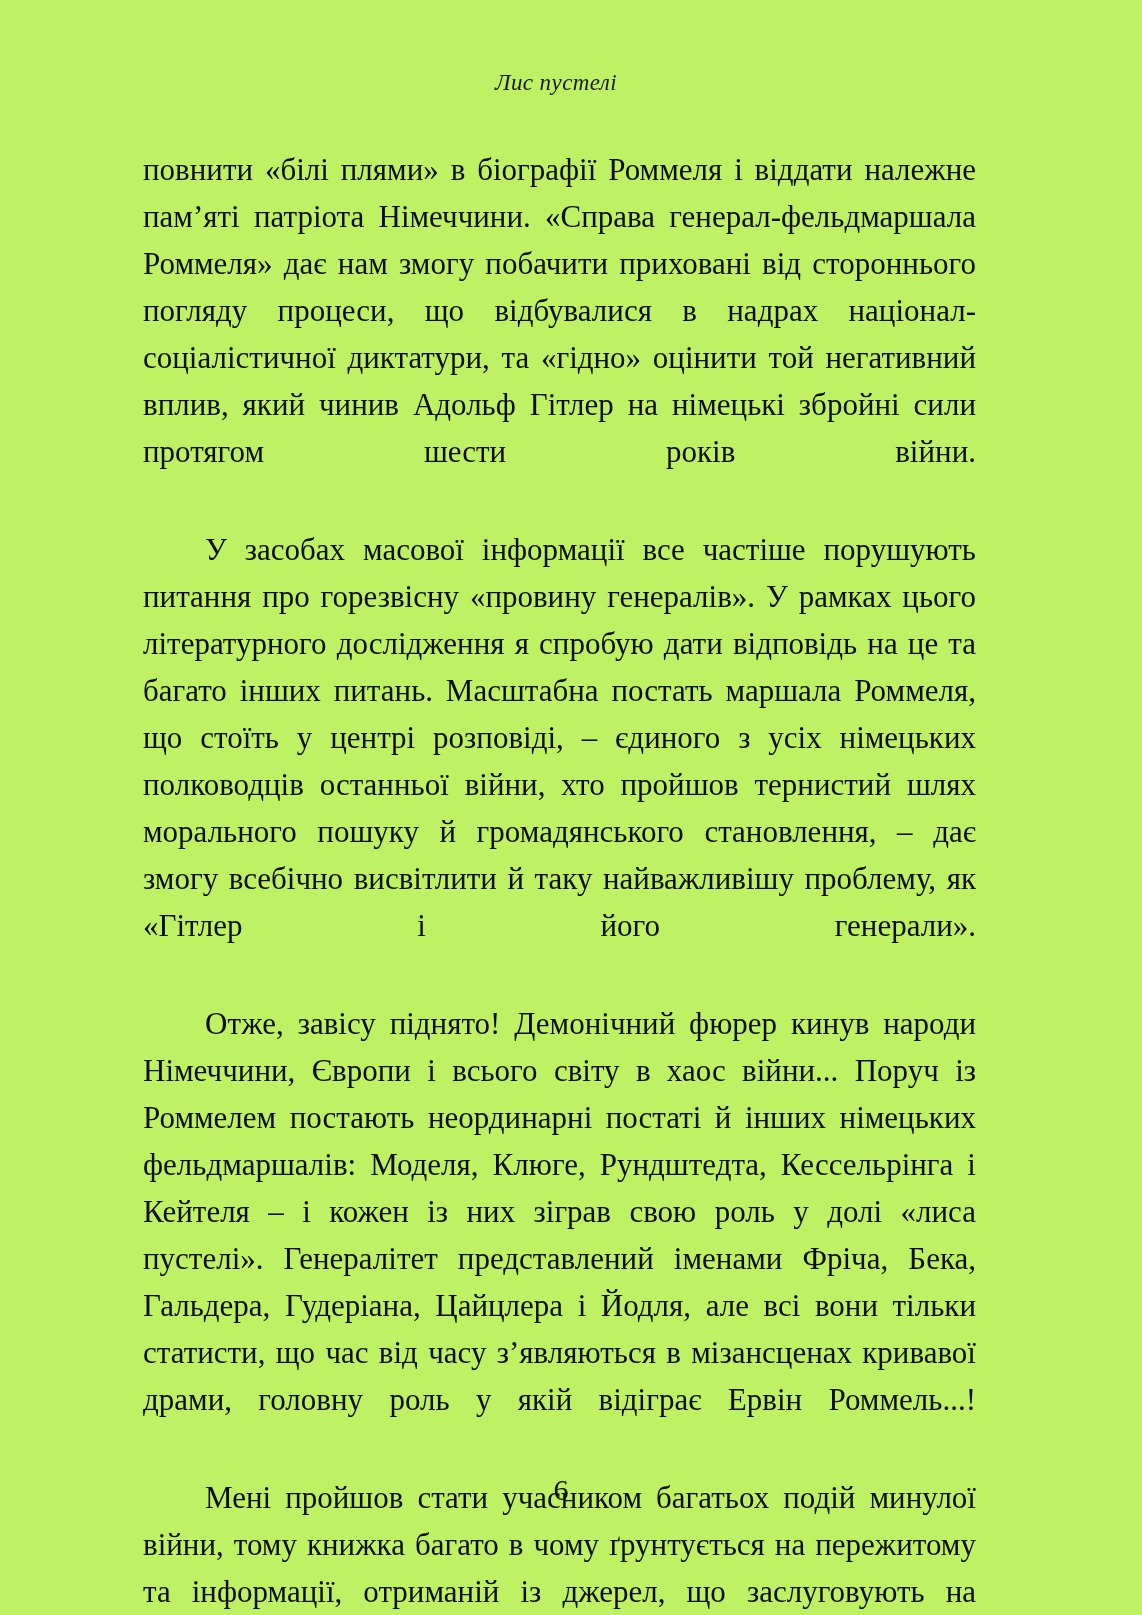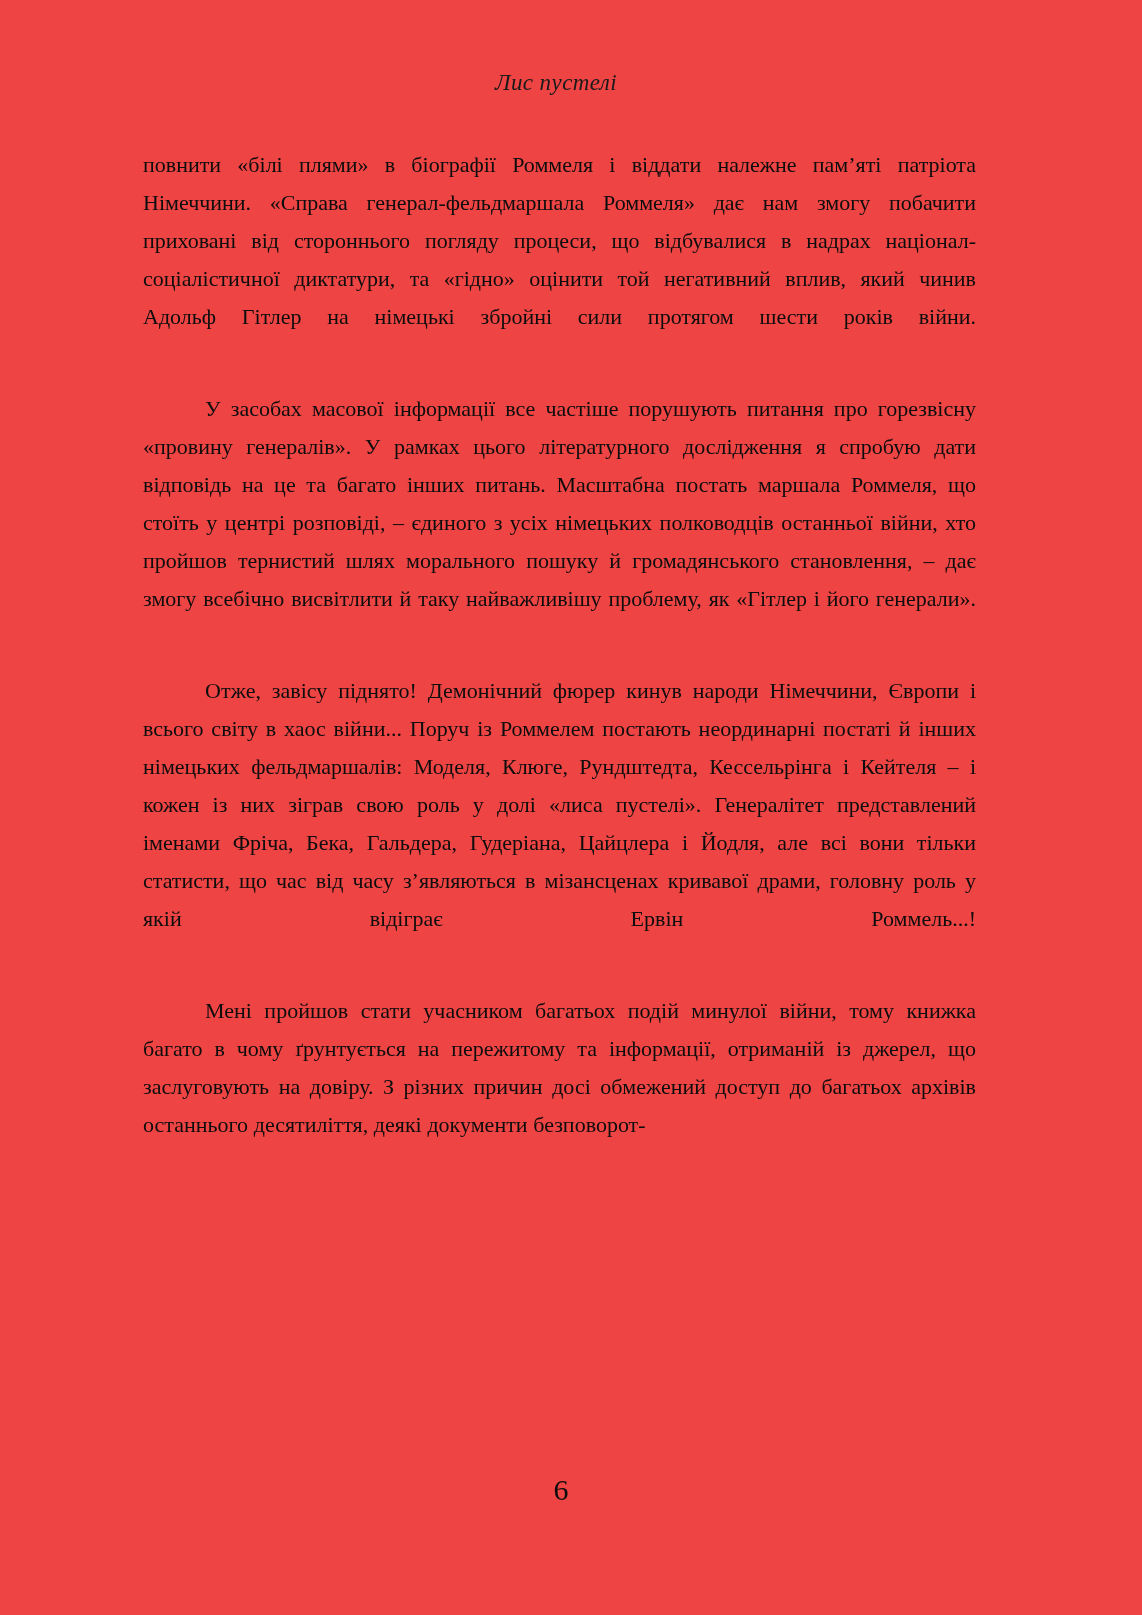--- a/index.html
+++ b/index.html
@@ -12,21 +12,21 @@
     height: 1615px;
     position: relative;
     font-family: "Liberation Serif", "DejaVu Serif", serif;
     color: #0d0d0d;
     overflow: hidden;
   }
 
   .page {
     position: absolute;
     inset: 0;
-    background: #ef4444;
+    background: #bef264;
   }
 
   
   .running-head {
     position: absolute;
     top: 70px;
     left: 0;
     width: 1112px;
     text-align: center;
     font-style: italic;
@@ -40,29 +40,29 @@
     position: absolute;
     top: 146px;
     left: 143px;
     width: 833px;
   }
 
   .para {
     margin: 0;
     text-align: justify;
     text-justify: inter-word;
-    font-size: 22px;
-    line-height: 38px;
+    font-size: 31px;
+    line-height: 47px;
     color: #0d0d0d;
     -webkit-hyphens: none;
     hyphens: none;
     word-spacing: 0.2px;
   }
   .para + .para {
-    margin-top: 16px;
+    margin-top: 4px;
   }
   .para .indent {
     display: inline-block;
     width: 62px;
   }
   
   .para::after {
     content: "";
     display: inline-block;
     width: 100%;

